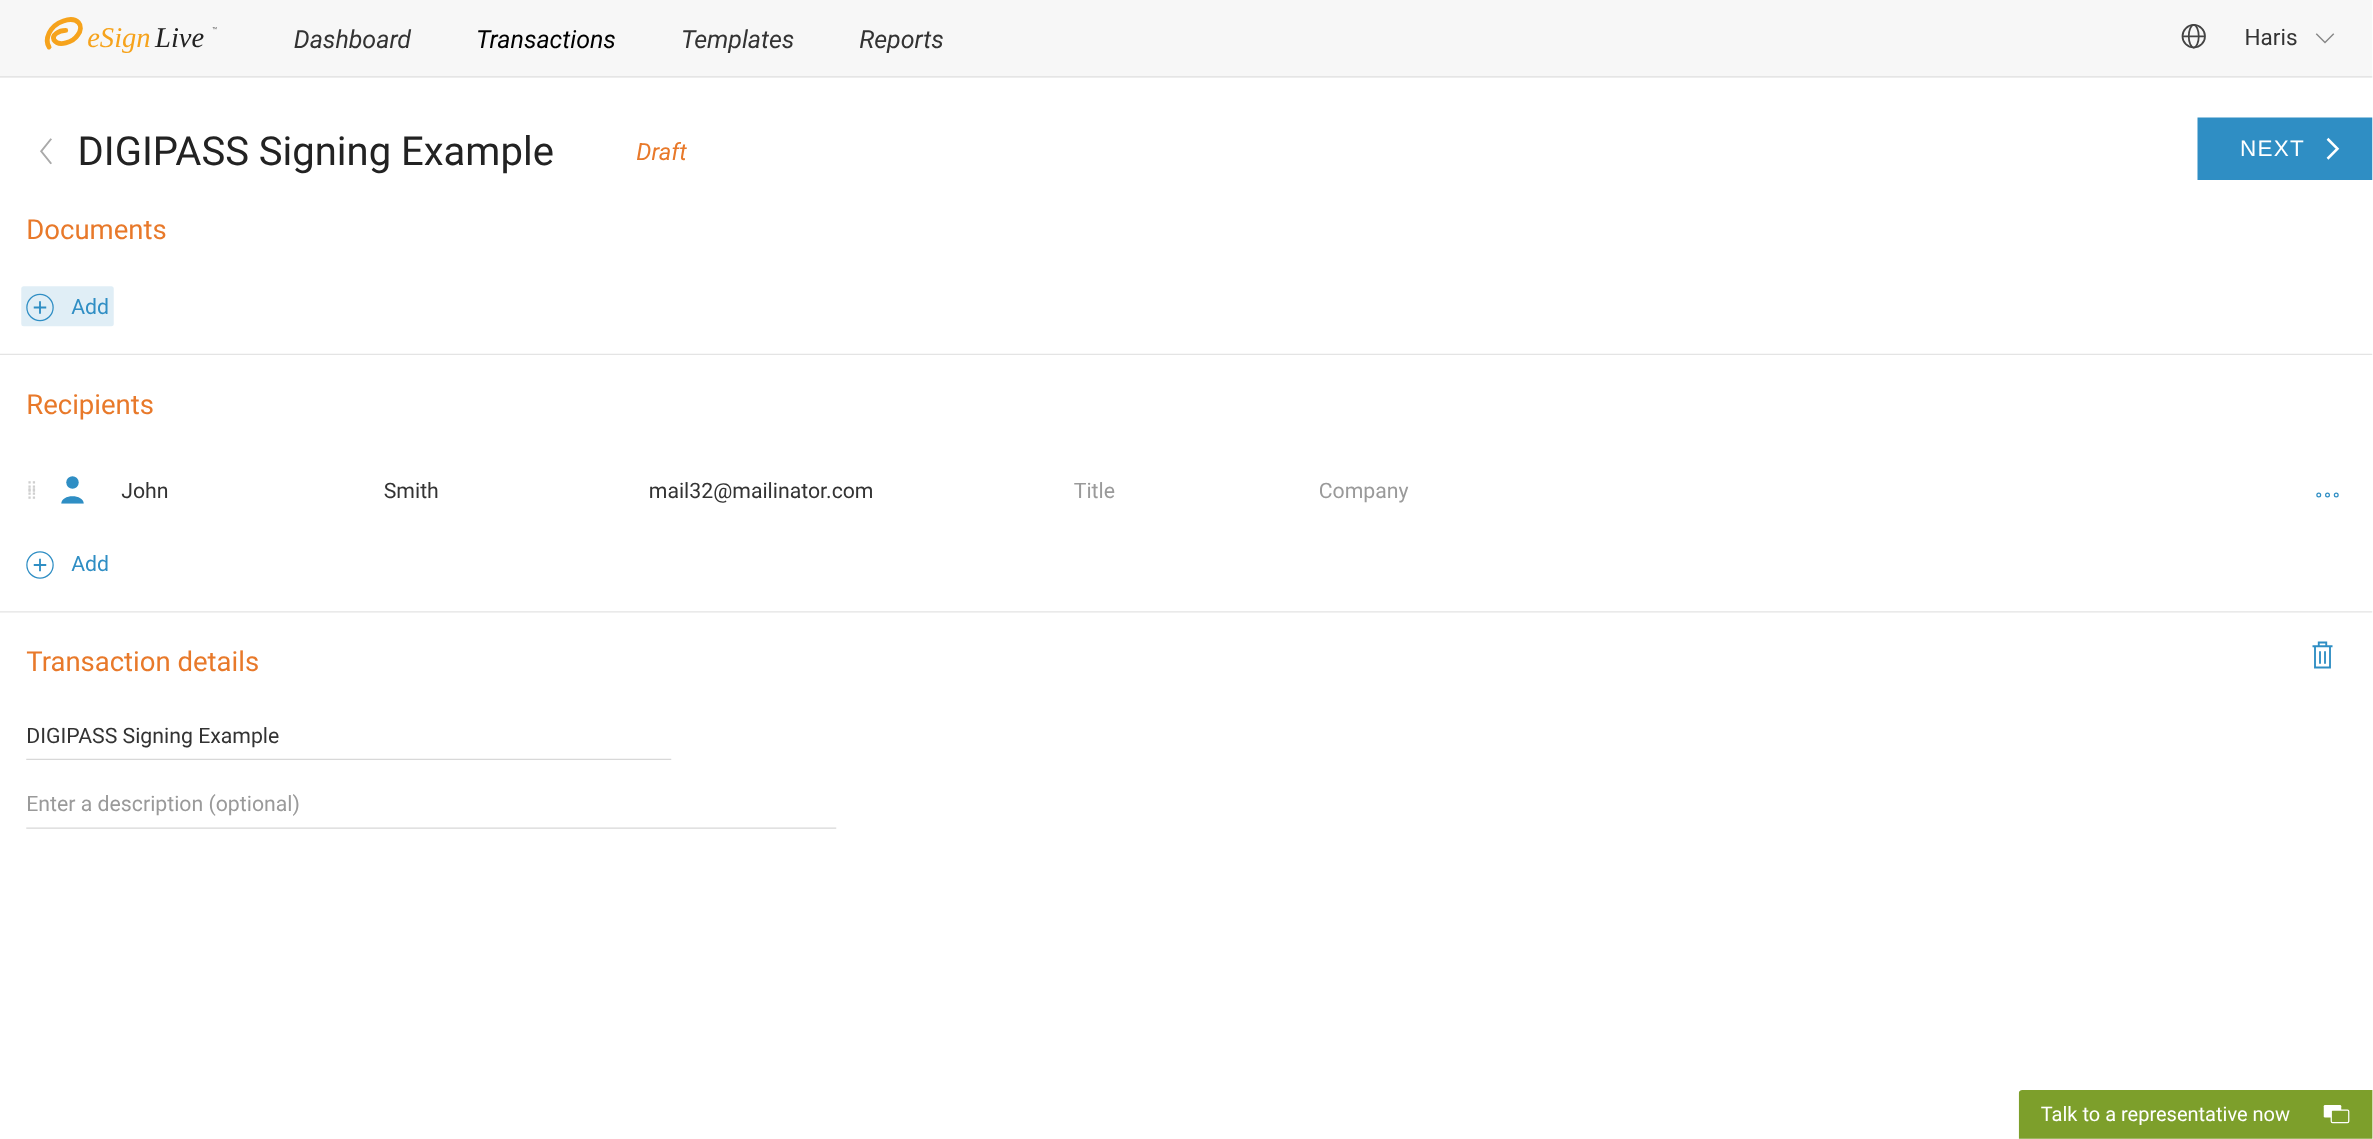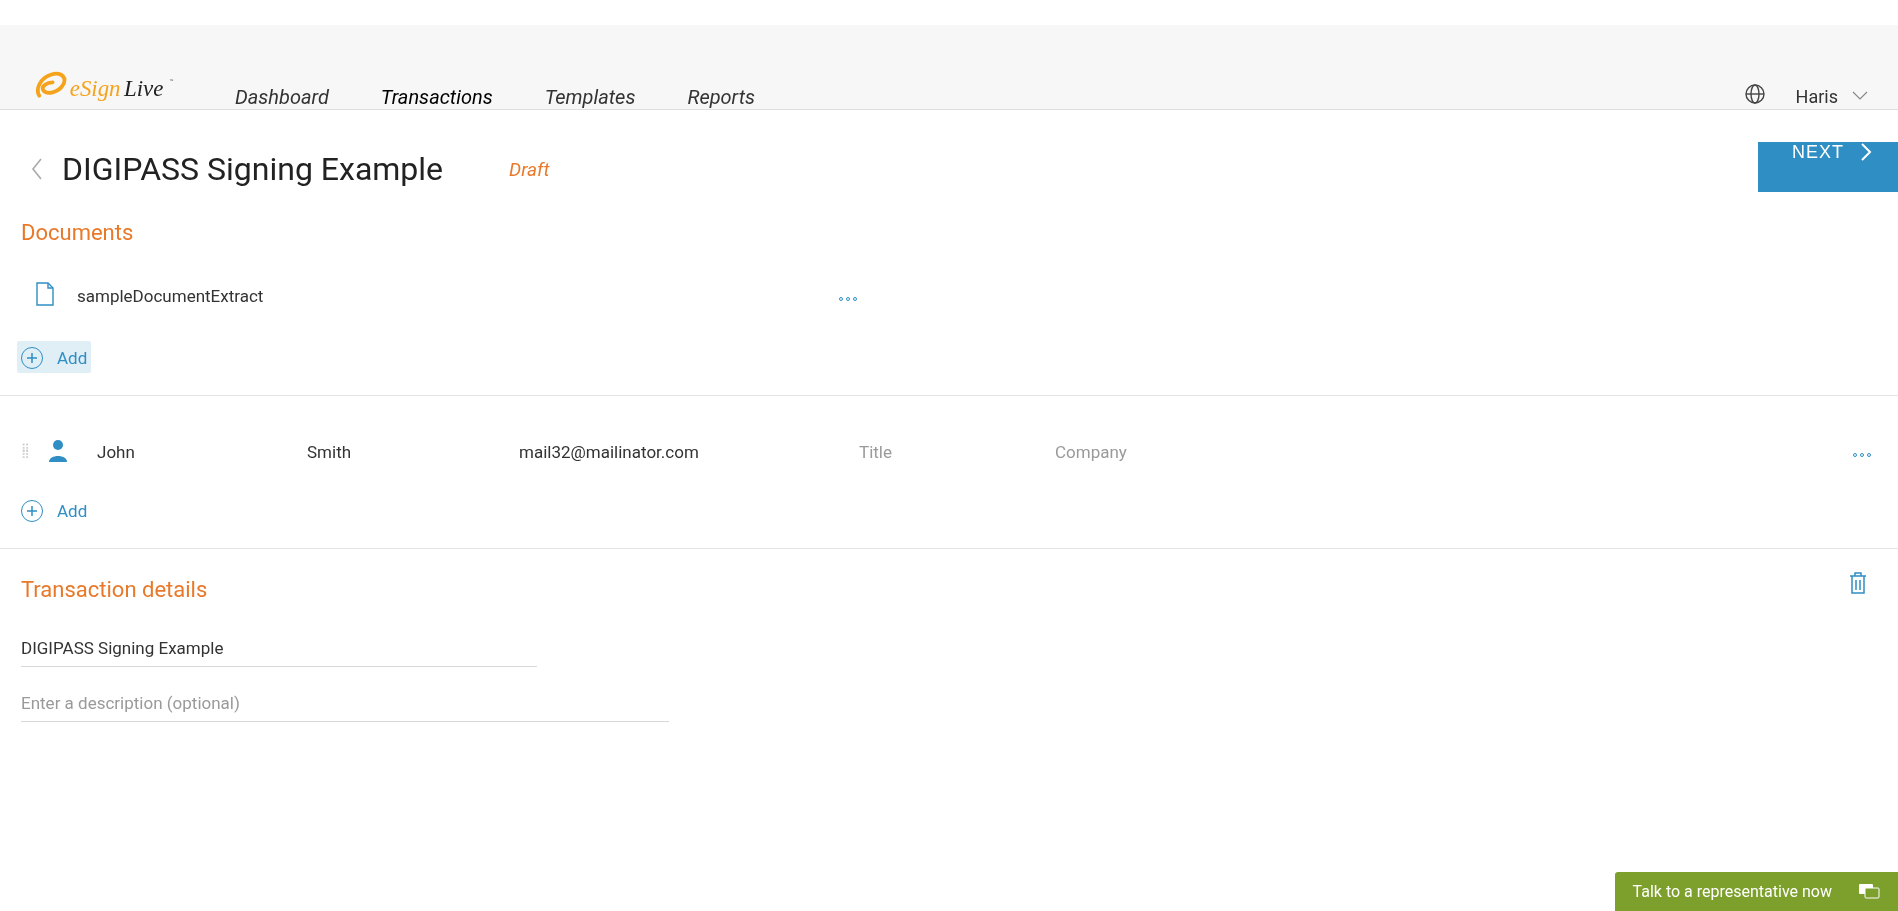--- a/index.html
+++ b/index.html
@@ -8,27 +8,26 @@
       font-size: 15px;
       color: #333;
       background: #fff;
       width: 1898px;
       height: 911px;
       overflow: hidden;
       position: relative;
     }
     
     .topbar {
-      height: 85px;
+      height: 62px;
       background: #f7f7f7;
       border-bottom: 1px solid #e0e0e0;
       display: flex;
-      align-items: flex-end;
+      align-items: center;
       padding: 0 30px;
-      margin-top: 25px;
     }
     .logo {
       display: flex;
       align-items: center;
       margin-right: 55px;
     }
     .logo svg { height: 40px; }
     .nav { display: flex; align-items: center; gap: 52px; font-style: italic; }
     .nav-item {
       font-size: 20px;
@@ -81,20 +80,21 @@
       right: 0;
       top: 32px;
       background: #2f8ec4;
       color: #fff;
       border: none;
       height: 50px;
       padding: 0 26px 0 34px;
       font-size: 18px;
       letter-spacing: 1px;
       display: flex;
+      align-items: center;
       gap: 16px;
       cursor: pointer;
     }
     
     .section { padding: 0 21px; }
     .section-title {
       font-size: 22px;
       color: #e8792a;
       font-weight: 400;
       margin-bottom: 28px;
@@ -270,49 +270,34 @@
   <button class="next-button">
     <span>NEXT</span>
     <svg width="12" height="20" viewBox="0 0 12 20">
       <path d="M2 2 L10 10 L2 18" fill="none" stroke="#fff" stroke-width="2"></path>
     </svg>
   </button>
 </div>
 
 <div class="section">
   <h2 class="section-title">Documents</h2>
-  <div class="doc-row">
-    <span class="doc-icon">
-      <svg width="20" height="26" viewBox="0 0 20 26" fill="none" stroke="#2f8ec4" stroke-width="1.4">
-        <path d="M2 2 H13 L18 7 V24 H2 Z"></path>
-        <path d="M13 2 V7 H18"></path>
-      </svg>
-    </span>
-    <span class="doc-name">sampleDocumentExtract</span>
-    <span class="doc-actions">
-      <span class="dots-icon">
-          <span></span>
-          <span></span>
-          <span></span>
-        </span>
-    </span>
-  </div>
   <div class="add-row highlighted">
     <span class="plus-circle">
       <svg width="12" height="12" viewBox="0 0 12 12">
           <path d="M6 1 V11 M1 6 H11" stroke="#2f8ec4" stroke-width="1.5"></path>
         </svg>
     </span>
     <span>Add</span>
   </div>
 </div>
 
 <hr class="section-divider">
 
 <div class="section" style="padding-top:28px;">
+  <h2 class="section-title">Recipients</h2>
   <div class="recipient-row">
     <div class="drag-handle">⠿<br>⠿</div>
     <span class="person-icon">
       <svg width="22" height="24" viewBox="0 0 22 24" fill="#2f8ec4">
         <circle cx="11" cy="7" r="5"></circle>
         <path d="M2 24 C 2 16, 20 16, 20 24 Z"></path>
       </svg>
     </span>
     <span class="rec-first">John</span>
     <span class="rec-last">Smith</span>

